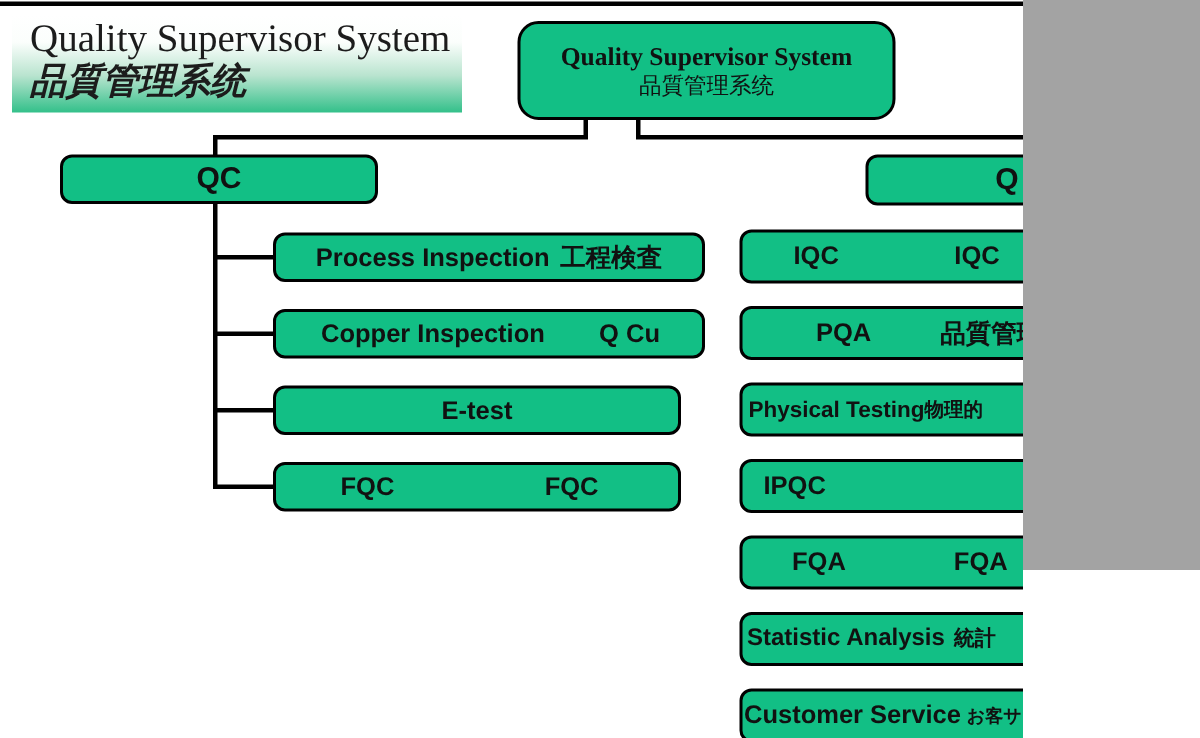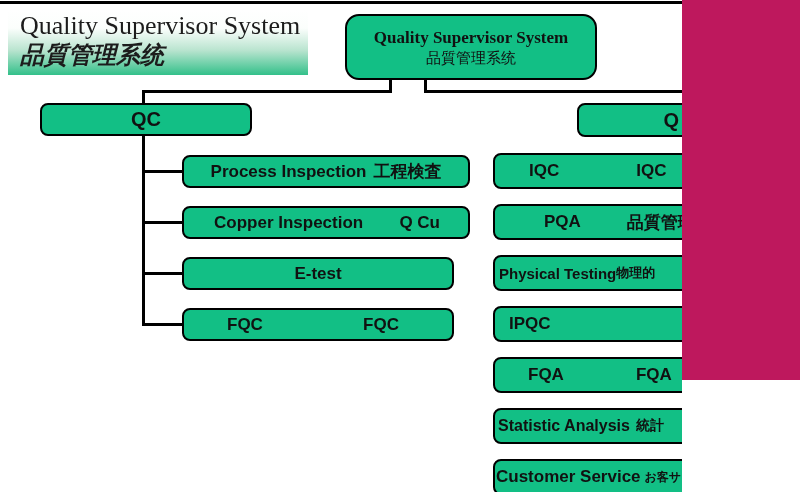--- a/index.html
+++ b/index.html
@@ -1,18 +1,18 @@
 <!DOCTYPE html>
 <html style="--box-fill: #12bf85; --banner-green: #33c08a; --line: #000000;"><head>
 <meta charset="utf-8">
 <style>
   html,body{margin:0;padding:0;}
   body{width:800px;height:492px;background:#ffffff;overflow:hidden;
        font-family:"Liberation Sans","DejaVu Sans",sans-serif;color:#111;}
-  #stage{position:relative;width:800px;height:380px;background:#be185d;}
+  #stage{position:relative;width:800px;height:380px;background:#a3a3a3;}
   #clip{position:absolute;left:0;top:0;width:682px;height:492px;overflow:hidden;background:#ffffff;}
 
   .line{position:absolute;background:var(--line,#000);}
 
   .gbox{position:absolute;box-sizing:border-box;background:var(--box-fill,#12bf85);
         border:2px solid #000;border-radius:8px;display:flex;align-items:center;
         justify-content:center;font-weight:bold;font-size:17px;white-space:nowrap;}
 
   
   .banner{position:absolute;left:8px;top:10px;width:300px;height:65px;

